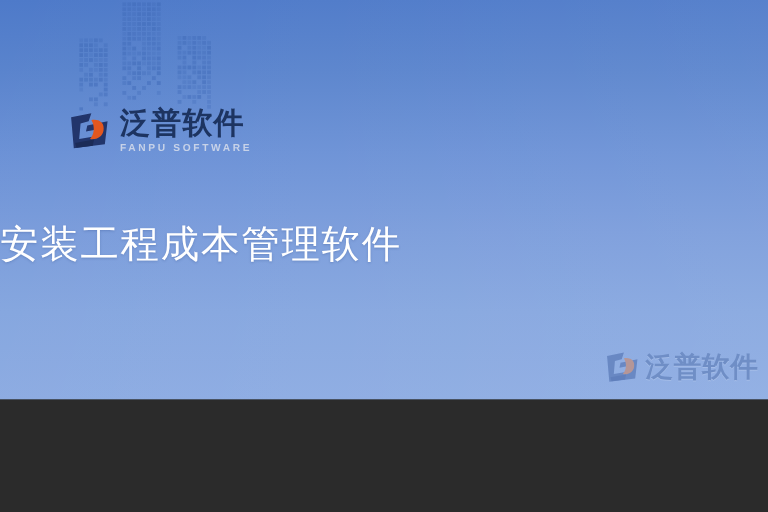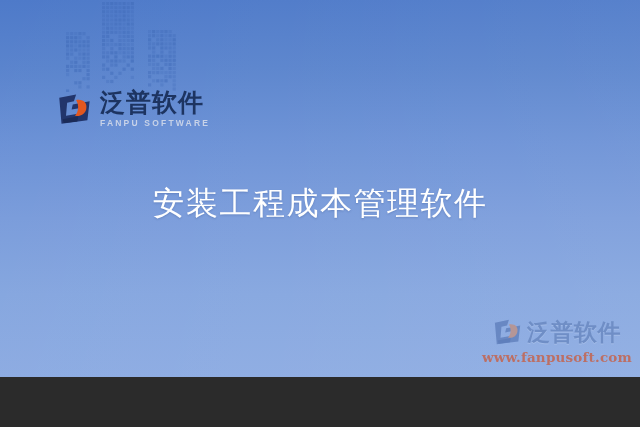--- a/index.html
+++ b/index.html
@@ -7,21 +7,21 @@
     padding: 0;
     background: #2b2b2b;
   }
   body {
     font-family: "Liberation Sans", sans-serif;
   }
 
   .slide {
     position: relative;
     width: 640px;
-    height: 377px;
+    height: 333px;
     overflow: hidden;
     
     background: linear-gradient(to bottom,
                 #4e7ac9 0%,
                 #5a84cd 18%,
                 #6b91d6 38%,
                 #7a9cdb 58%,
                 #85a6df 78%,
                 #8cabe2 100%);
   }
@@ -83,21 +83,21 @@
     letter-spacing: 2.2px;
     margin-top: 3px;
   }
 
   
   .headline {
     position: absolute;
     left: 0;
     right: 0;
     top: 181px;
-    text-align: center;
+    text-align: left;
     font-family: "DejaVu Serif", "Liberation Serif", serif;
     font-size: 32px;
     font-weight: 400;
     color: #ffffff;
     line-height: 1.42;
     letter-spacing: 1.5px;
     text-shadow: 0 1px 2px rgba(30,60,120,0.25);
   }
   .headline-line { display: block; }
 
@@ -442,16 +442,15 @@
     <div class="watermark-row">
       <svg class="watermark-mark" viewBox="0 0 64 64" aria-hidden="true">
         <path d="M4 12 L34 6 L30 18 L18 21 L16 44 L40 40 L42 30 L26 33 L28 24 L58 18
                  L54 52 L8 58 Z" fill="#5a7ab8"></path>
         <path d="M34 16 C48 14 54 22 52 32 C50 42 40 46 32 44
                  C38 38 40 26 34 16 Z" fill="#c58d7a"></path>
         <path d="M10 50 L38 45 L36 54 L12 57 Z" fill="#4e6ead"></path>
       </svg>
       <div class="watermark-cn">泛普软件</div>
     </div>
-    <div class="watermark-url">www.fanpusoft.com</div>
   </div>
 
 </div>
 
 </body></html>

